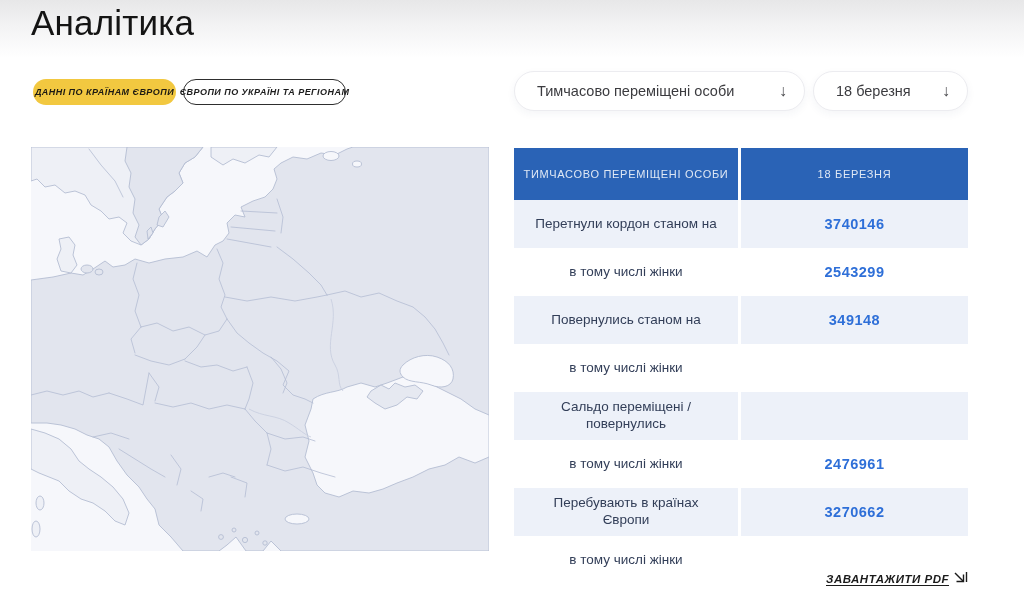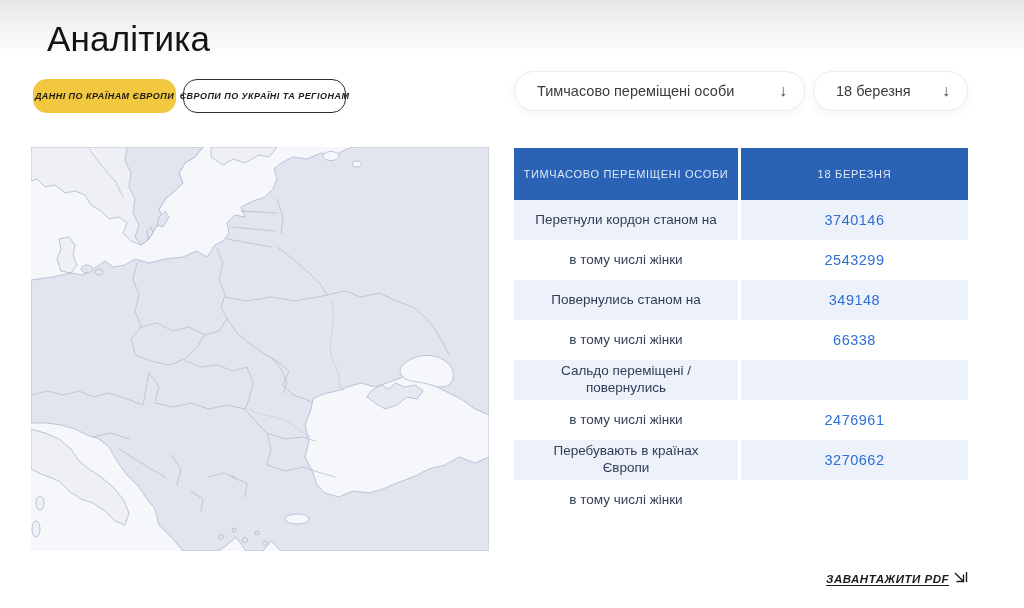--- a/index.html
+++ b/index.html
@@ -6,26 +6,26 @@
   body{
     width:1024px;height:608px;position:relative;overflow:hidden;
     background:#ffffff;font-family:"Liberation Sans",sans-serif;
     -webkit-font-smoothing:antialiased;
   }
   .top-gradient{
     position:absolute;left:0;top:0;width:1024px;height:58px;
     background:linear-gradient(180deg,#e7e7e8 0%,#f3f3f4 45%,#ffffff 100%);
   }
   .page-title{
-    position:absolute;left:31px;top:3px;margin:16px;
+    position:absolute;left:31px;top:3px;margin:0;
     font-size:35px;font-weight:500;color:#141414;letter-spacing:.2px;
   }
   
   .pill{
-    position:absolute;top:79px;height:34px;border-radius:14px;
+    position:absolute;top:79px;height:26px;border-radius:14px;
     display:flex;align-items:center;justify-content:center;
     font-size:9px;font-style:italic;font-weight:700;letter-spacing:.45px;
     color:#1d1a12;box-sizing:border-box;cursor:pointer;white-space:nowrap;
   }
   .pill-yellow{left:33px;width:143px;background:#f2c840;border:none;}
   .pill-outline{left:183px;width:163px;background:#ffffff;border:1px solid #2e2e2e;color:#1c1c1c;}
   
   .dd{
     position:absolute;top:71px;height:40px;background:#ffffff;
     border:1px solid #ececf0;border-radius:21px;
@@ -44,24 +44,24 @@
   .stats-table{position:absolute;left:514px;top:148px;width:454px;}
   .thead{
     display:flex;height:52px;background:#2a63b6;
     color:rgba(255,255,255,.85);font-size:11px;font-weight:500;letter-spacing:.7px;
   }
   .th,.cell-label{width:227px;box-sizing:border-box;border-right:3px solid #ffffff;}
   .th,.th-val,.cell-label,.cell-value{
     display:flex;align-items:center;justify-content:center;text-align:center;
   }
   .th-val{flex:1;}
-  .trow{display:flex;height:40px;background:#ffffff;}
+  .trow{display:flex;height:48px;background:#ffffff;}
   .trow.light{background:#edf1f9;}
   .cell-label{font-size:13.5px;color:#323e58;line-height:1.25;padding:0 20px;}
-  .cell-value{flex:1;font-size:14.5px;font-weight:400;color:#2e6fd8;letter-spacing:.5px;}
+  .cell-value{flex:1;font-size:14.5px;font-weight:700;color:#2e6fd8;letter-spacing:.5px;}
   
   .pdf-link{
     position:absolute;top:567px;right:56px;height:18px;
     display:flex;align-items:flex-end;gap:5px;cursor:pointer;
     font-size:11.5px;font-style:italic;font-weight:600;letter-spacing:.5px;color:#1b1b1b;
   }
   .pdf-label{text-decoration:underline;text-underline-offset:2px;}
   .pdf-arrow{display:block;}
 </style>
 </head>
@@ -195,21 +195,20 @@
   <div class="trow">
     <div class="cell-label">в тому числі жінки</div>
     <div class="cell-value">2543299</div>
   </div>
   <div class="trow light">
     <div class="cell-label">Повернулись станом на</div>
     <div class="cell-value">349148</div>
   </div>
   <div class="trow">
     <div class="cell-label">в тому числі жінки</div>
-    <div class="cell-value">66338</div>
   </div>
   <div class="trow light">
     <div class="cell-label">Сальдо переміщені / повернулись</div>
   </div>
   <div class="trow">
     <div class="cell-label">в тому числі жінки</div>
     <div class="cell-value">2476961</div>
   </div>
   <div class="trow light">
     <div class="cell-label">Перебувають в країнах Європи</div>

